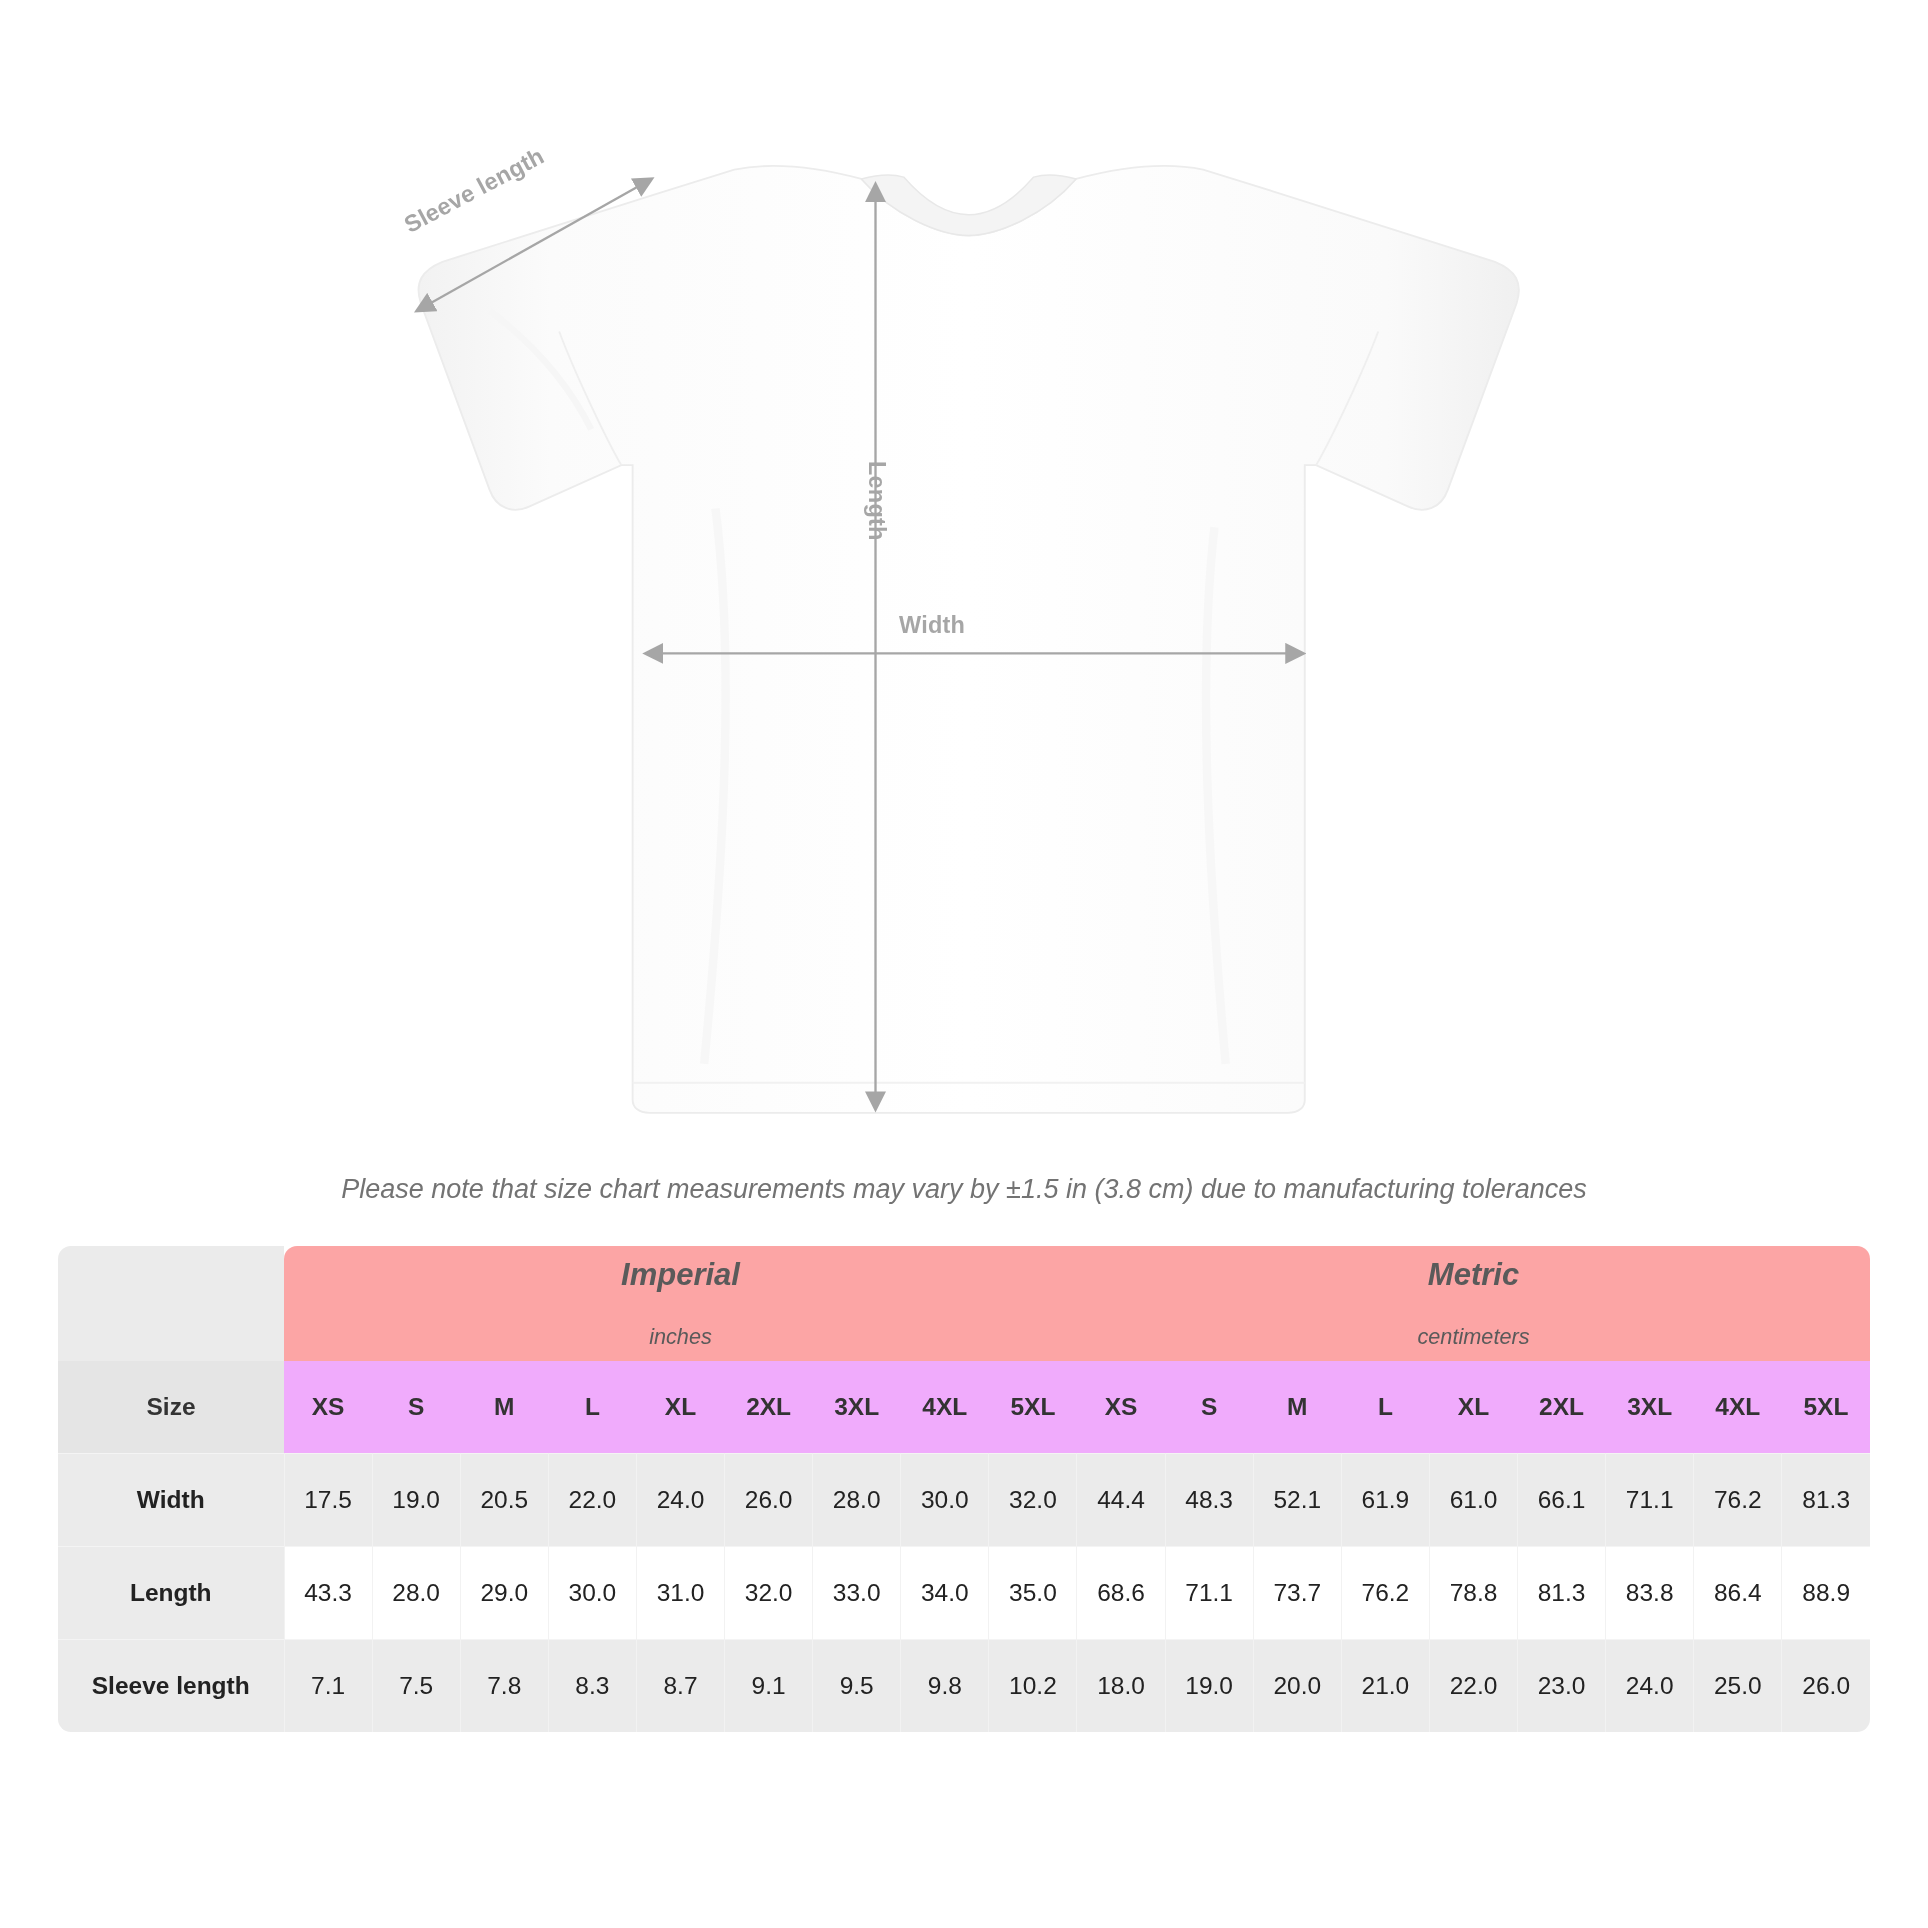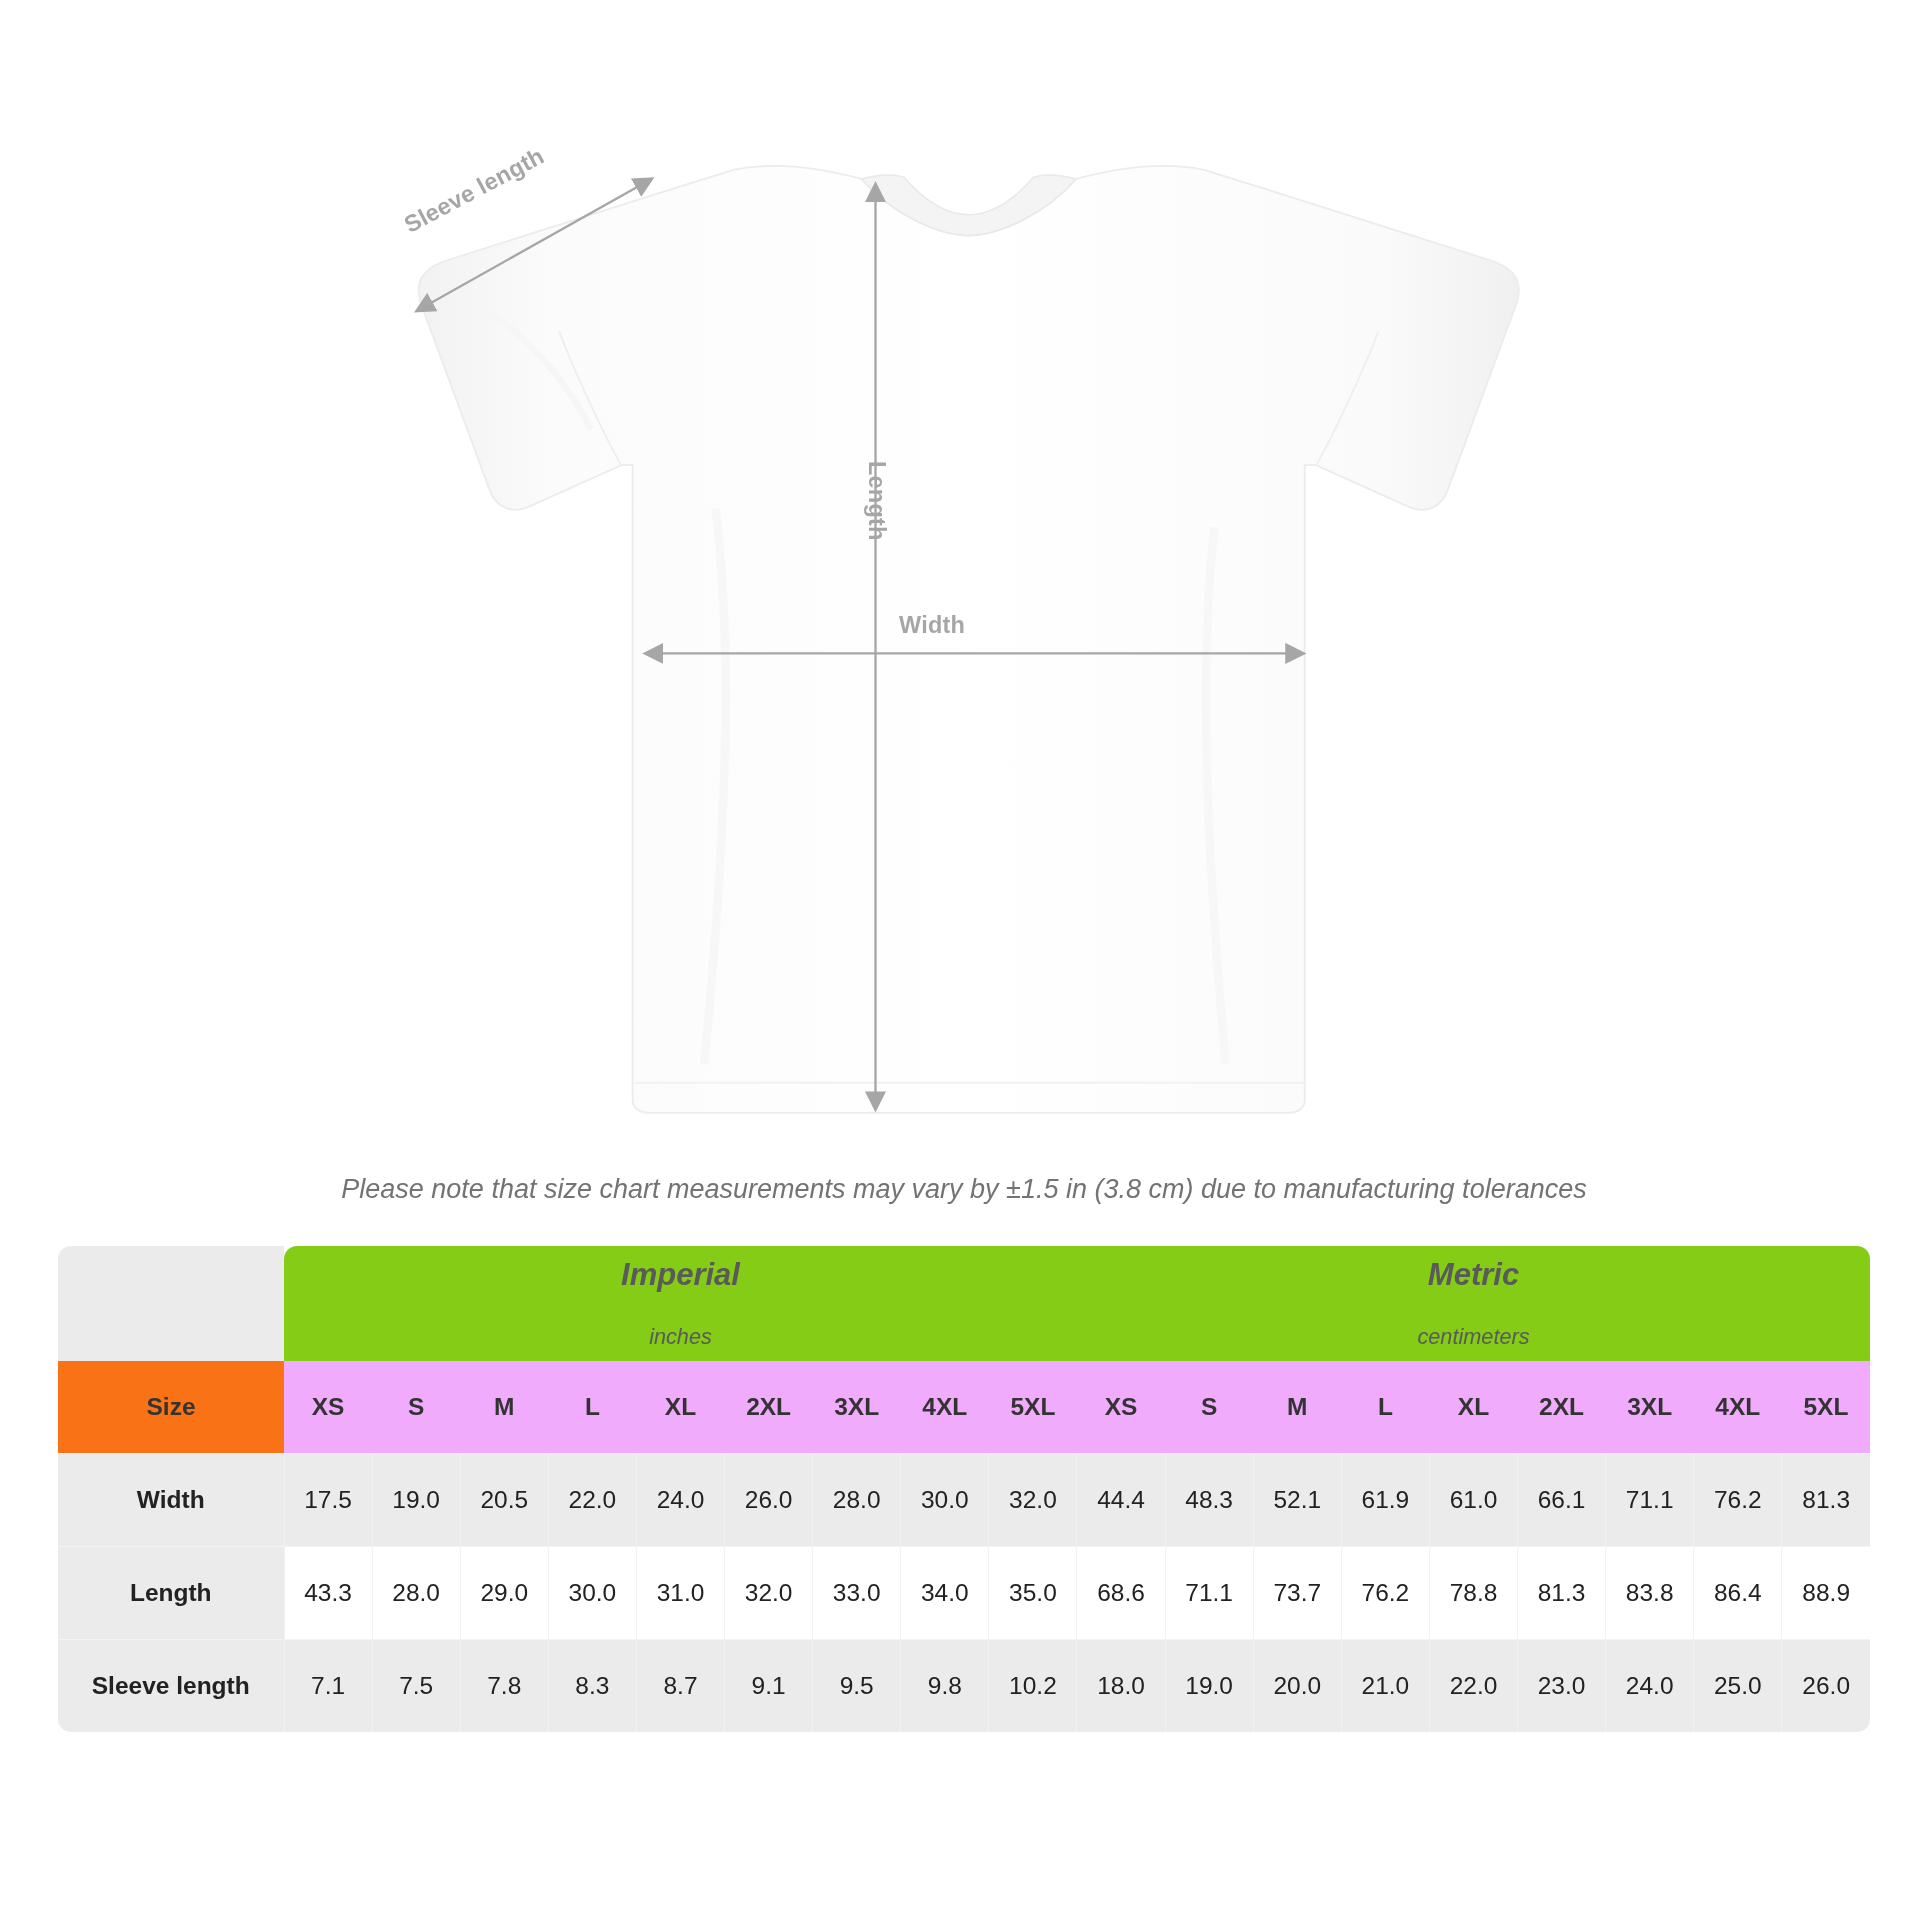--- a/index.html
+++ b/index.html
@@ -83,21 +83,21 @@
     width: 100%;
     table-layout: fixed;
   }
   table.size-table td,
   table.size-table th {
     border: none;
     text-align: center;
     vertical-align: middle;
   }
   .unit-head {
-    background: #84cc16;
+    background: #fca5a5;
     height: 113px;
     font-style: italic;
     color: #5a5a5a;
   }
   .unit-head.first {
     border-top-left-radius: 13px;
   }
   .unit-head.last {
     border-top-right-radius: 13px;
   }
@@ -127,21 +127,21 @@
     width: 226px;
   }
   .hdr-row td {
     height: 90px;
     font-size: 24.5px;
     font-weight: bold;
     color: #333333;
     background: #f0abfc;
   }
   .hdr-row td.row-head {
-    background: #f97316;
+    background: #e5e5e5;
   }
   .data-row td {
     height: 90px;
     font-size: 24.5px;
     color: #222222;
   }
   .data-row td.val {
     border-left: 0.9px solid #f2f2f2;
   }
   .row-shaded td {

